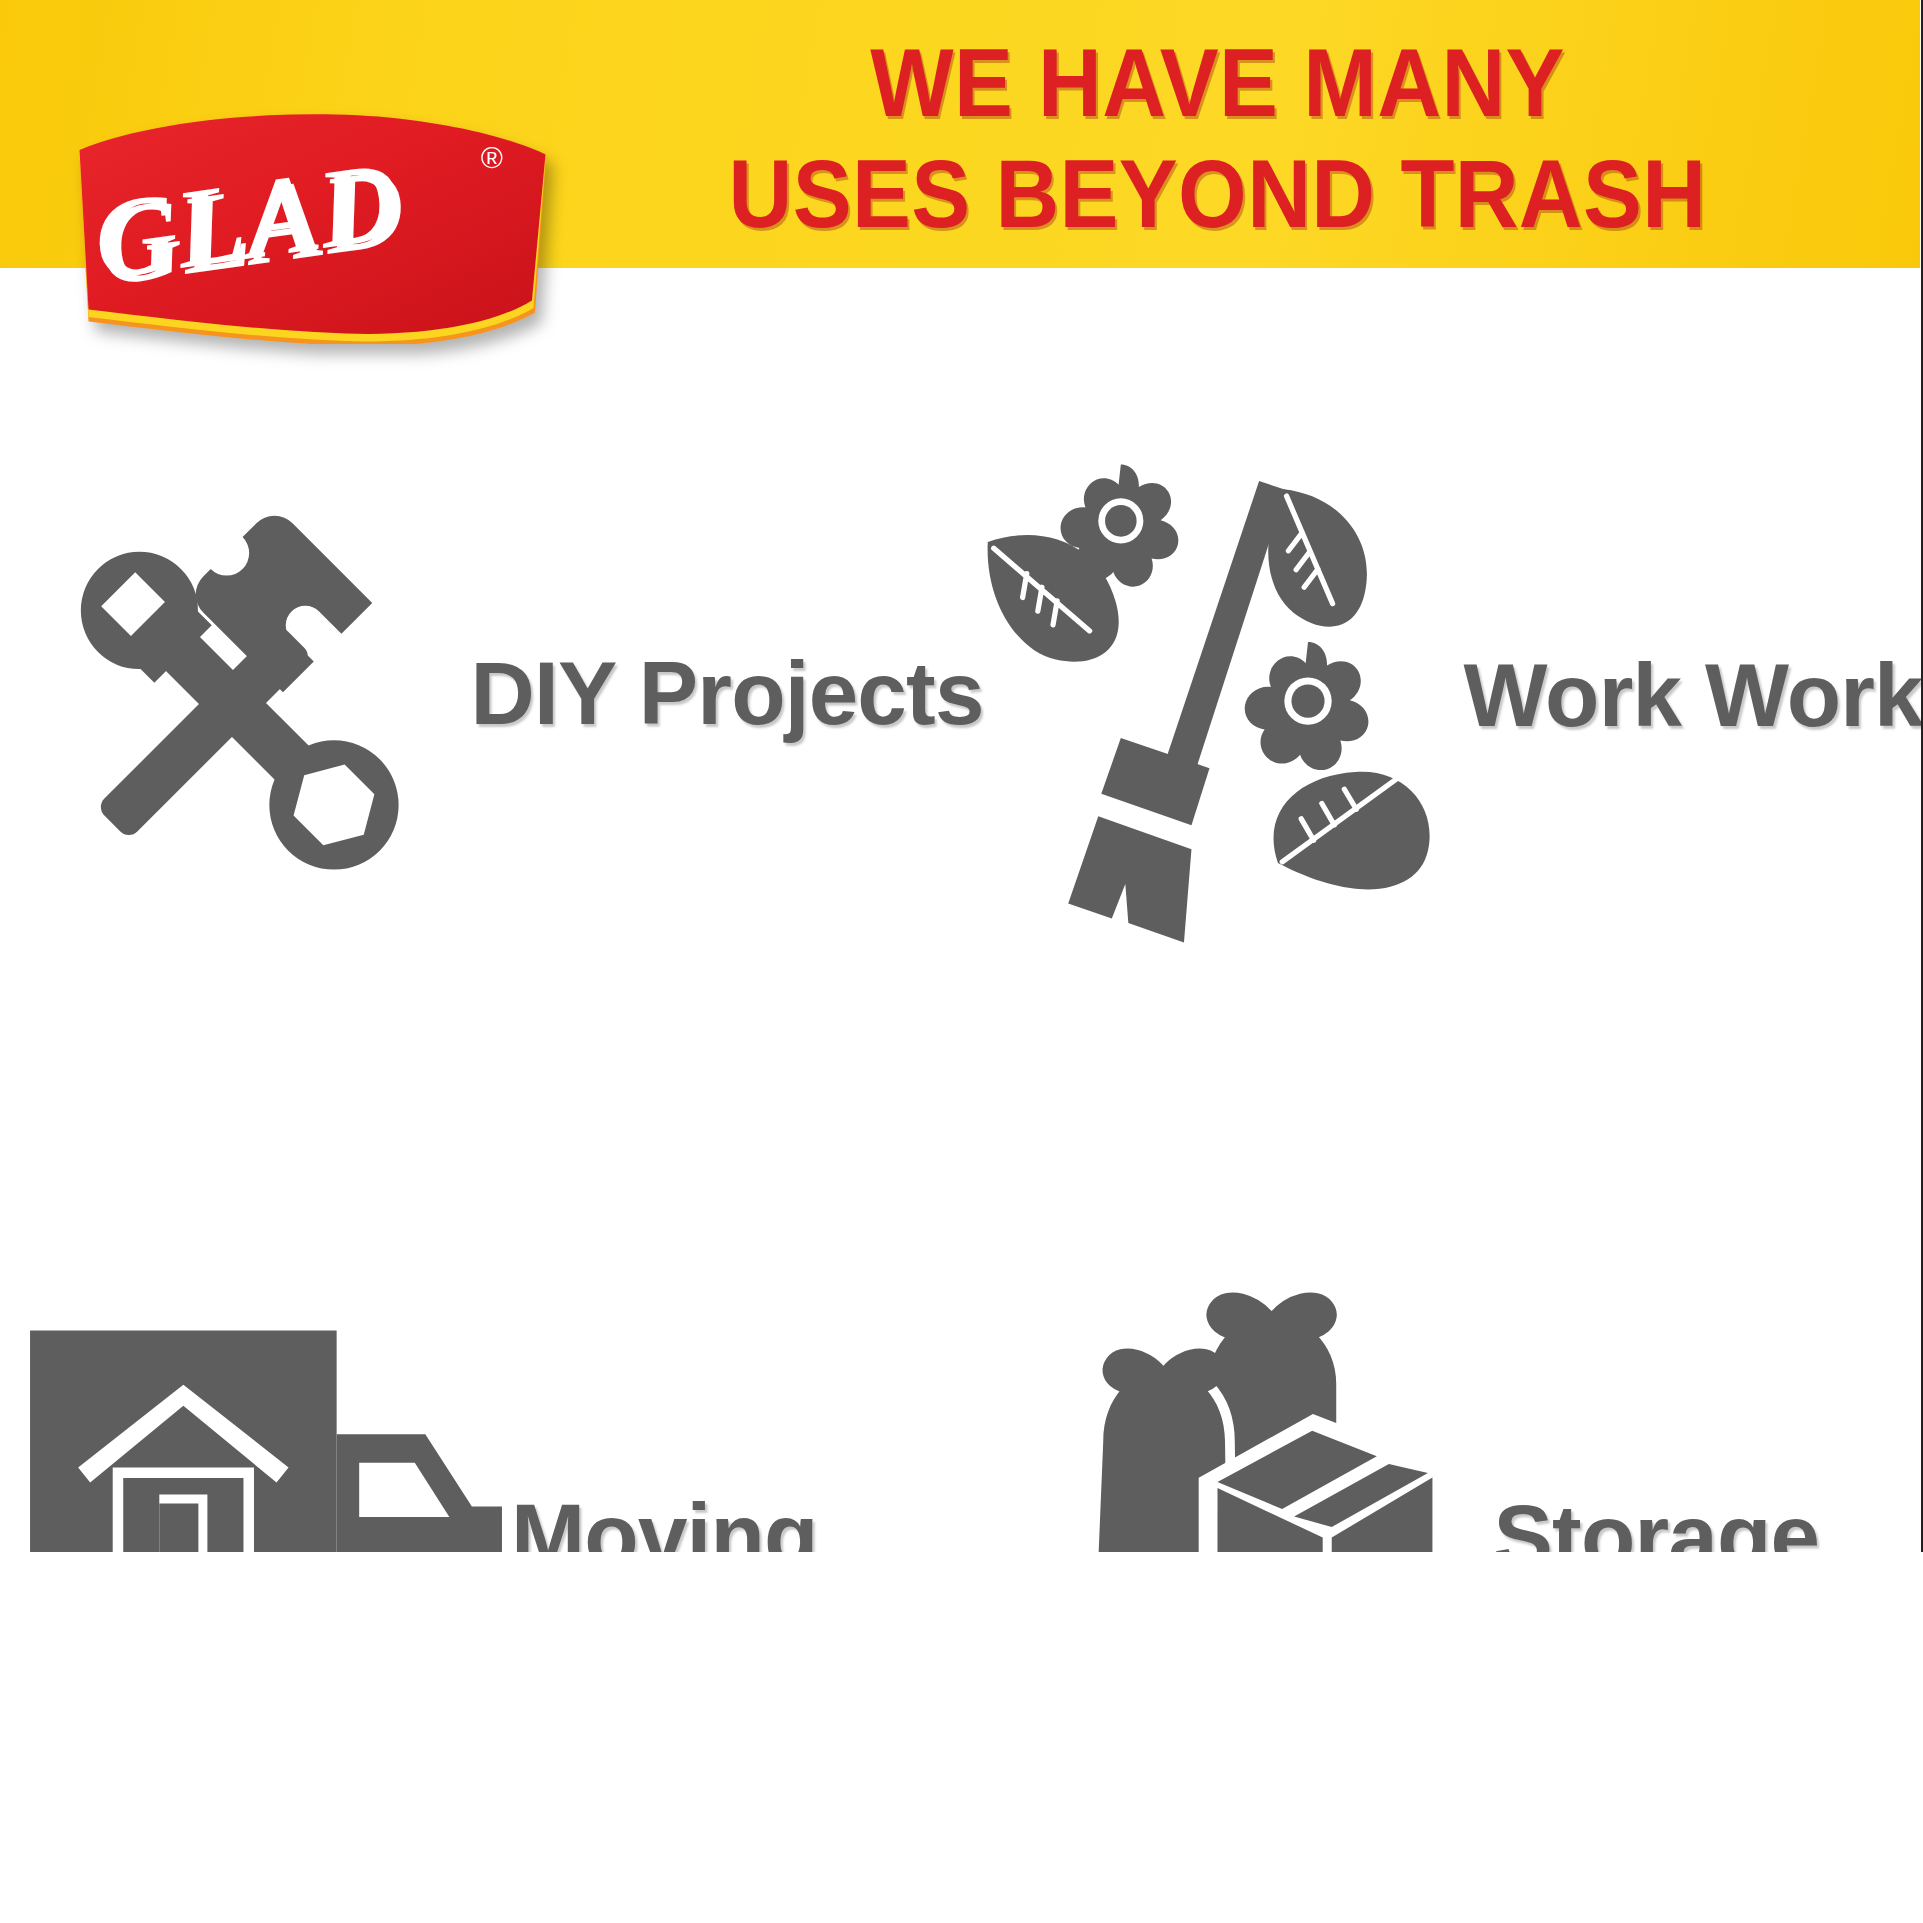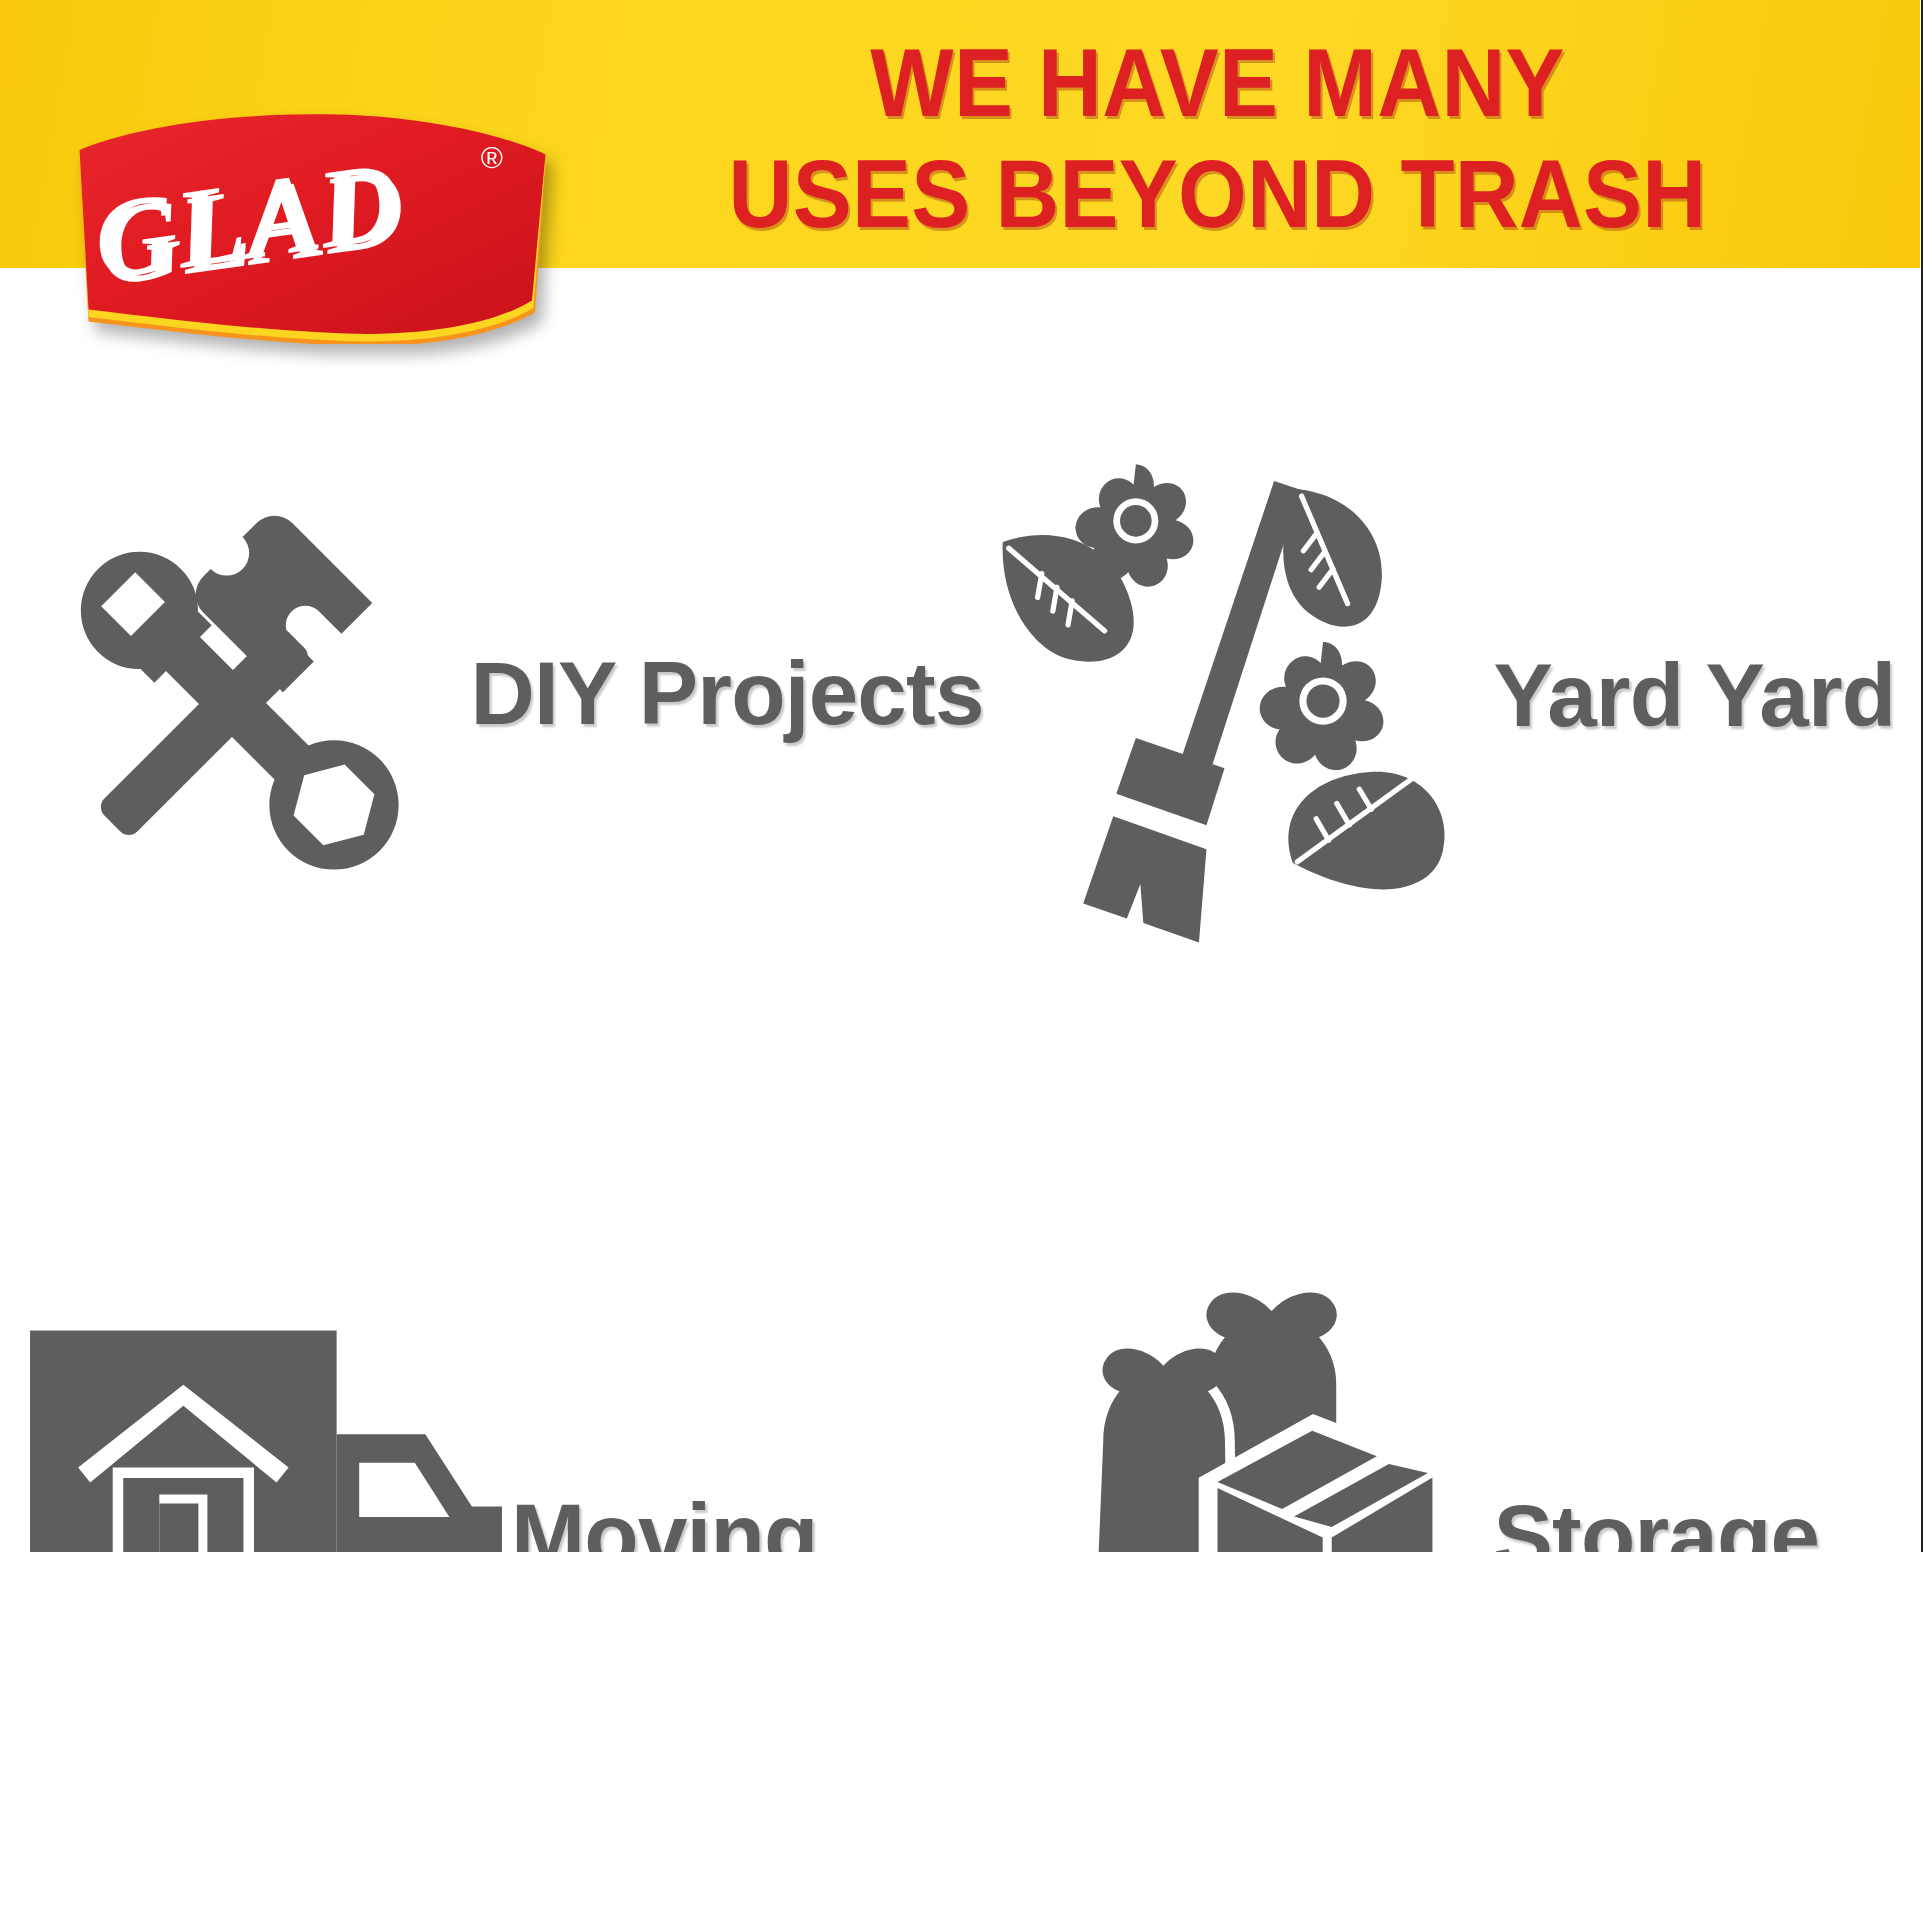--- a/index.html
+++ b/index.html
@@ -241,21 +241,21 @@
             <path d="M18,12 L112,136 M50,54 L38,82 M66,76 L54,104 M82,96 L70,124" stroke="#ffffff" stroke-width="7" fill="none" stroke-linecap="round"></path>
           </g>
 
           <g transform="translate(390,470) rotate(-16)">
             <path class="ico" d="M8,92 C4,20 66,-12 140,4 C208,18 232,82 204,132
                                  C176,182 96,176 8,92 Z"></path>
             <path d="M14,92 L196,26 M62,76 L54,44 M94,64 L86,32 M128,52 L120,22" stroke="#ffffff" stroke-width="7" fill="none" stroke-linecap="round"></path>
           </g>
         </svg>
       </div>
-      <div class="cell-label">Yard Yard</div>
+      <div class="cell-label">Work Work</div>
     </div>
 
     <div class="cell r1c0">
       <div class="icon-box">
         <svg width="526" height="421" viewBox="0 0 700 560" xmlns="http://www.w3.org/2000/svg">
 
           <path class="ico" d="M40,14 h408 v426 h-408 z"></path>
 
           <path class="ico" d="M10,380 h32 v60 h-32 z"></path>
 

